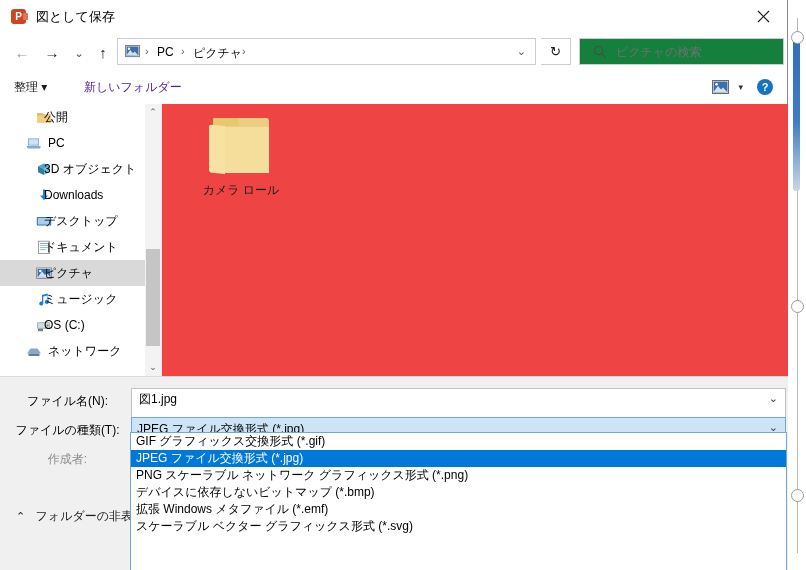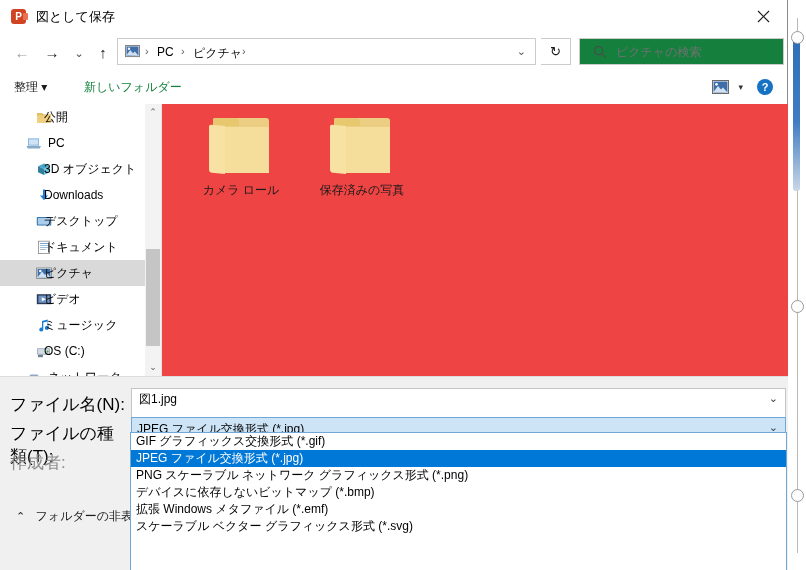--- a/index.html
+++ b/index.html
@@ -239,21 +239,21 @@
     top: 7px;
     font-size: 12px;
     color: #1b1b1b;
     cursor: default;
   }
   #btn-newfolder {
     position: absolute;
     left: 84px;
     top: 7px;
     font-size: 12px;
-    color: #15803d;
+    color: #4c1d95;
     cursor: default;
   }
   #view-icon-btn {
     position: absolute;
     right: 58px;
     top: 8px;
     width: 17px;
     height: 15px;
     cursor: default;
   }
@@ -425,23 +425,23 @@
     position: absolute;
     left: 0;
     top: 376px;
     width: 788px;
     height: 194px;
     background: #f0f0f0;
     border-top: 1px solid #dcdcdc;
   }
   .form-label {
     position: absolute;
-    font-size: 17px;
+    font-size: 12px;
     color: #000000;
-    text-align: left;
+    text-align: center;
   }
   #lbl-filename { left: 10px; top: 16px; width: 115px; }
   #lbl-filetype { left: 10px; top: 45px; width: 115px; }
   #lbl-author   { left: 10px; top: 74px; width: 115px; color: #8d8d8d; }
 
   #filename-field {
     position: absolute;
     left: 131px;
     top: 11px;
     width: 655px;
@@ -654,28 +654,20 @@
           <svg viewBox="0 0 16 15" class="si-icon">
             <rect x="0.6" y="2" width="14.8" height="10.4" fill="#ffffff" stroke="#7a7a7a" stroke-width="0.8"></rect>
             <rect x="1.5" y="2.9" width="13" height="8.6" fill="#3f6fa8"></rect>
             <path d="M1.5 11.5 L6 5.5 L9 9 L11 7 L14.5 11.5 Z" fill="#cfe0f0"></path>
             <circle cx="4.3" cy="5" r="1.3" fill="#f5f9fd"></circle>
           </svg>
           <span class="si-label">ピクチャ</span>
         </div>
         <div class="side-item lvl2">
           <svg viewBox="0 0 16 15" class="si-icon">
-            <rect x="0.8" y="2.2" width="14.4" height="10" fill="#2b3a55"></rect>
-            <rect x="2.4" y="3.6" width="11.2" height="7.2" fill="#6f93c4"></rect>
-            <path d="M5.8 5.2 L9.8 7.2 L5.8 9.2 Z" fill="#ffffff"></path>
-          </svg>
-          <span class="si-label">ビデオ</span>
-        </div>
-        <div class="side-item lvl2">
-          <svg viewBox="0 0 16 15" class="si-icon">
             <path d="M11.6 1.6 L6 3.1 V9.6 a2 2 0 1 0 1.3 1.8 V4.6 L11.6 3.4 V8 a2 2 0 1 0 1.3 1.8 Z" fill="#1a7fd4"></path>
           </svg>
           <span class="si-label">ミュージック</span>
         </div>
         <div class="side-item lvl2">
           <svg viewBox="0 0 16 15" class="si-icon">
             <rect x="1" y="4.2" width="13" height="6.6" rx="1" fill="#9aa8b8"></rect>
             <rect x="1.8" y="5.1" width="11.4" height="4.8" fill="#d3dbe4"></rect>
             <circle cx="11.6" cy="7.5" r="1" fill="#4a9a46"></circle>
             <path d="M2 10.8h5v2.4H2z" fill="#6d7f93"></path>
@@ -700,29 +692,20 @@
     <div id="filelist">
         <div class="folder-tile" style="left: 20px;">
           <div class="folder-glyph">
             <div class="fg-back"></div>
             <div class="fg-tab"></div>
             <div class="fg-front2"></div>
             <div class="fg-front"></div>
           </div>
           <div class="folder-label">カメラ ロール</div>
         </div>
-        <div class="folder-tile" style="left: 141px;">
-          <div class="folder-glyph">
-            <div class="fg-back"></div>
-            <div class="fg-tab"></div>
-            <div class="fg-front2"></div>
-            <div class="fg-front"></div>
-          </div>
-          <div class="folder-label">保存済みの写真</div>
-        </div>
       </div>
   </div>
 
   <div id="footer">
     <div class="form-label" id="lbl-filename">ファイル名(N):</div>
     <div id="filename-field">
       <input id="filename-input" type="text" value="図1.jpg" style="">
       <span id="filename-caret">⌄</span>
     </div>
 

